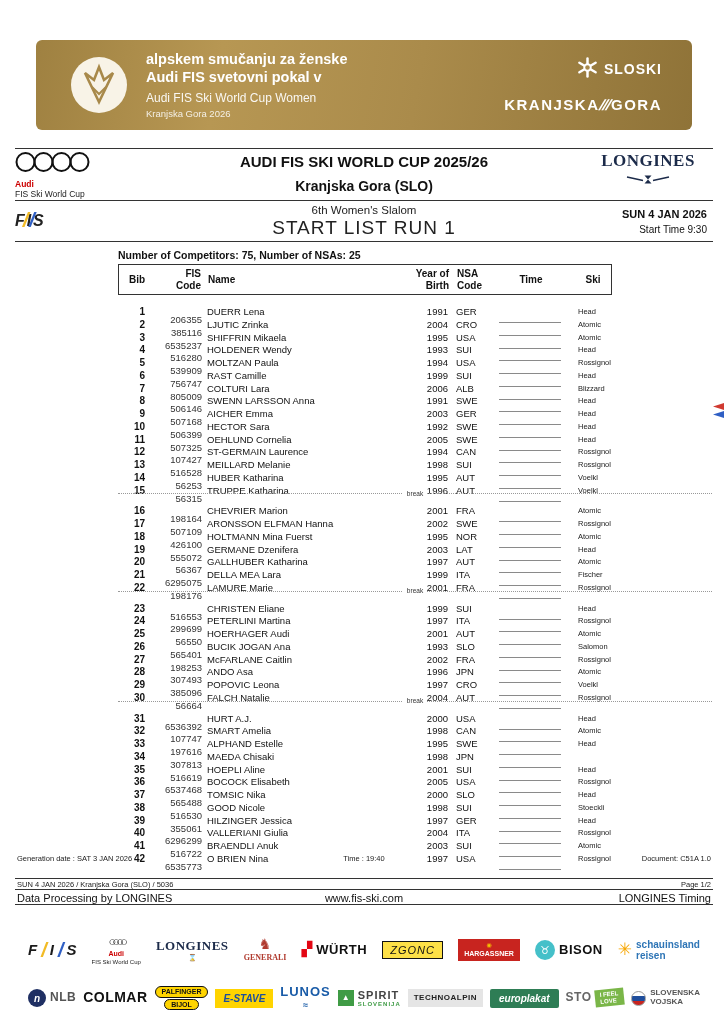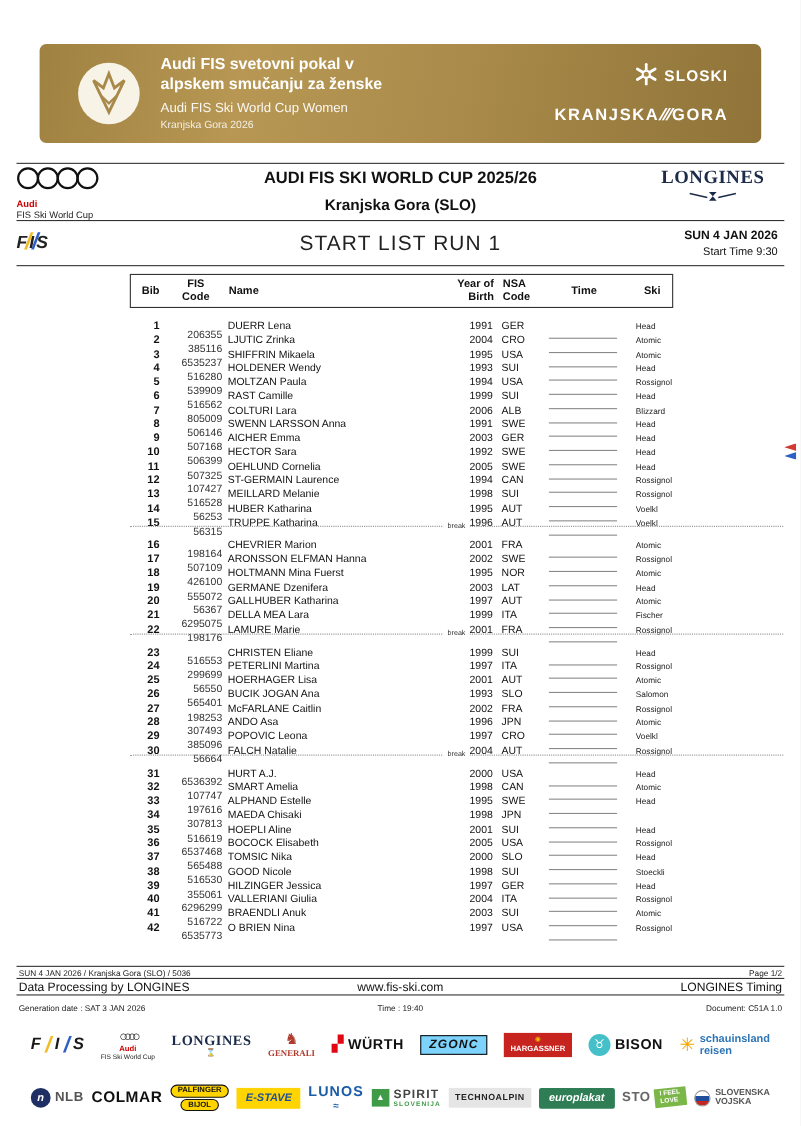--- a/index.html
+++ b/index.html
@@ -50,21 +50,21 @@
   .corner-mark div { width:11px; height:7px; }
   .cm-red { background:#d03a30; clip-path:polygon(100% 0,100% 100%,0 50%); }
   .cm-blue { background:#2f5fc4; clip-path:polygon(100% 0,100% 100%,0 50%); margin-top:1px; }
   
   .table-wrap { position:absolute; left:118px; top:249px; width:494px; }
   .summary { font-size:10.5px; font-weight:700; margin-bottom:3px; }
   .gridcols { display:grid; grid-template-columns:36px 48px 200px 46px 40px 84px 40px; }
   .thead { border:1px solid #333; height:31px; align-items:center; font-size:10px; font-weight:700; }
   .thead .h { line-height:1.2; }
   .h-bib { text-align:center; }
-  .h-fis { text-align:center; padding-right:2px; }
+  .h-fis { text-align:right; padding-right:2px; }
   .h-name { padding-left:5px; }
   .h-year { text-align:right; }
   .h-nsa { padding-left:8px; }
   .h-time { text-align:center; }
   .h-ski { text-align:center; }
   .tbody { margin-top:3px; }
   .trow { height:12.75px; align-items:center; font-size:9.5px; }
   .c { white-space:nowrap; }
   .c.bib { text-align:right; padding-right:9px; font-weight:700; font-size:10px; }
   .c.fis { text-align:right; color:#333;margin-top:16px; }
@@ -74,21 +74,21 @@
   .c.time { display:flex; justify-content:center; align-items:flex-end; height:100%; }
   .tline { width:62px; border-bottom:1px solid #8a8a8a; margin-bottom:2px; }
   .c.ski { font-size:7.5px; color:#222; padding-left:6px; overflow:visible; }
   .break { position:relative; height:8px; width:594px; }
   .break::before { content:""; position:absolute; left:0; right:0; top:4px; border-top:1px dotted #999; }
   .break span { position:absolute; left:50%; transform:translateX(-50%); top:0.5px; background:#fff; padding:0 4px; font-size:6.5px; color:#333; }
   
   .fr1 { top:878px; } .fr2 { top:889px; } .fr3 { top:904px; }
   .foot-row { position:absolute; left:17px; right:17px; display:flex; justify-content:space-between; }
   .foot-small { font-size:7.5px; color:#222; }
-  .f1 { top:880px; } .f2 { top:891.5px; font-size:11px; } .f3 { top:912px;gap:36px; }
+  .f1 { top:880px; } .f2 { top:891.5px; font-size:11px; } .f3 { top:854px;gap:36px; }
   .f2 .mid, .f3 .mid, .f1 .mid { position:absolute; left:0; right:0; text-align:center; }
   .foot-row span { position:relative; z-index:1; background:transparent; }
   
   .sponsor-row { position:absolute; left:28px; right:28px; display:flex; align-items:center; justify-content:space-between; }
   .srow1 { top:927px; height:46px; }
   .srow2 { top:977px; height:42px; }
   .sponsor { display:flex; align-items:center; gap:4px; }
   .sponsor.stack { flex-direction:column; gap:1px; justify-content:center; text-align:center; }
   .sponsor span { display:inline-block; line-height:1.1; }
 </style>
@@ -99,22 +99,22 @@
 
   <div class="banner">
     <div class="banner-logo">
       <svg width="58" height="58" viewBox="0 0 58 58">
         <circle cx="29" cy="29" r="28" fill="#f8f3e7"></circle>
         <path d="M29 46 L15 17 L24 24 L29 11 L34 24 L43 17 Z" fill="none" stroke="#a8894a" stroke-width="2.6" stroke-linejoin="miter"></path>
         <path d="M22 31 L29 38 L36 31" fill="none" stroke="#a8894a" stroke-width="2"></path>
       </svg>
     </div>
     <div class="banner-text">
+      <div class="l1">alpskem smučanju za ženske</div>
       <div class="l1">Audi FIS svetovni pokal v</div>
-      <div class="l1">alpskem smučanju za ženske</div>
       <div class="sub">Audi FIS Ski World Cup Women</div>
       <div class="ed">Kranjska Gora 2026</div>
     </div>
     <div class="banner-right">
       <div class="sloski">
         <span>
           <svg width="21" height="21" viewBox="0 0 22 22">
             <g stroke="#fff" stroke-width="2.6" stroke-linecap="round">
               <line x1="11" y1="1.5" x2="11" y2="20.5"></line>
               <line x1="2.5" y1="6" x2="19.5" y2="16"></line>
@@ -165,33 +165,35 @@
 
   <div class="hdr2">
     <div class="fis-block">
       <span>F</span>
         <span class="sl y">/</span>
         <span>I</span>
         <span class="sl b">/</span>
         <span>S</span>
     </div>
     <div class="hdr2-center">
+      <div class="evt-name">6th Women's Slalom</div>
       <div class="evt-list">START LIST RUN 1</div>
     </div>
     <div class="hdr2-right">
       <div class="evt-date">SUN 4 JAN 2026</div>
       <div class="evt-time">Start Time 9:30</div>
     </div>
     <div class="corner-mark">
       <div class="cm-red"></div>
         <div class="cm-blue"></div>
     </div>
   </div>
 
   <div class="table-wrap">
+    <div class="summary">Number of Competitors: 75,  Number of NSAs: 25</div>
     <div class="thead gridcols">
       <div class="h h-bib">Bib</div>
       <div class="h h-fis">
         <div>FIS</div>
           <div>Code</div>
       </div>
       <div class="h h-name">Name</div>
       <div class="h h-year">
         <div>Year of</div>
           <div>Birth</div>
@@ -254,21 +256,21 @@
           <div class="c name">MOLTZAN Paula</div>
           <div class="c year">1994</div>
           <div class="c nsa">USA</div>
           <div class="c time">
             <div class="tline"></div>
           </div>
           <div class="c ski">Rossignol</div>
         </div>
         <div class="trow gridcols">
           <div class="c bib">6</div>
-          <div class="c fis">516562</div>
+          <div class="c fis">756747</div>
           <div class="c name">RAST Camille</div>
           <div class="c year">1999</div>
           <div class="c nsa">SUI</div>
           <div class="c time">
             <div class="tline"></div>
           </div>
           <div class="c ski">Head</div>
         </div>
         <div class="trow gridcols">
           <div class="c bib">7</div>
@@ -470,21 +472,21 @@
           <div class="c year">1997</div>
           <div class="c nsa">ITA</div>
           <div class="c time">
             <div class="tline"></div>
           </div>
           <div class="c ski">Rossignol</div>
         </div>
         <div class="trow gridcols">
           <div class="c bib">25</div>
           <div class="c fis">56550</div>
-          <div class="c name">HOERHAGER Lisa</div>
+          <div class="c name">HOERHAGER Audi</div>
           <div class="c year">2001</div>
           <div class="c nsa">AUT</div>
           <div class="c time">
             <div class="tline"></div>
           </div>
           <div class="c ski">Atomic</div>
         </div>
         <div class="trow gridcols">
           <div class="c bib">26</div>
           <div class="c fis">565401</div>
@@ -716,21 +718,21 @@
       </div>
       <div class="sponsor stack">
         <span style="color: rgb(176, 58, 46); font-size: 14px;">♞</span>
         <span style="color: rgb(176, 58, 46); font-weight: 700; font-family: &quot;Liberation Serif&quot;, &quot;DejaVu Serif&quot;, serif; font-size: 8px;">GENERALI</span>
       </div>
       <div class="sponsor">
         <span style="color: rgb(227, 6, 19); font-weight: 700; font-size: 14px;">▞</span>
         <span style="color: rgb(17, 17, 17); font-weight: 700; font-size: 13px; letter-spacing: 0.5px;">WÜRTH</span>
       </div>
       <div class="sponsor">
-        <span style="color: rgb(17, 17, 17); background: #7dd3fc; border: 1px solid rgb(17, 17, 17); font-weight: 700; font-style: italic; font-size: 11px; letter-spacing: 1px; padding: 2px 7px;">ZGONC</span>
+        <span style="color: rgb(17, 17, 17); background: #fde047; border: 1px solid rgb(17, 17, 17); font-weight: 400; font-style: italic; font-size: 11px; letter-spacing: 1px; padding: 2px 7px;">ZGONC</span>
       </div>
       <div class="sponsor stack" style="background: rgb(200, 36, 31); padding: 3px 6px;">
         <span style="color: rgb(245, 196, 0); font-size: 6px;">◉</span>
         <span style="color: rgb(255, 255, 255); font-weight: 700; font-size: 7px;">HARGASSNER</span>
       </div>
       <div class="sponsor">
         <span style="color: rgb(255, 255, 255); background: rgb(69, 192, 201); font-size: 11px; width: 20px; height: 20px; display: inline-flex; align-items: center; justify-content: center; border-radius: 50%;">♉</span>
         <span style="color: rgb(17, 17, 17); font-weight: 700; font-size: 13px; letter-spacing: 0.5px;">BISON</span>
       </div>
       <div class="sponsor">

